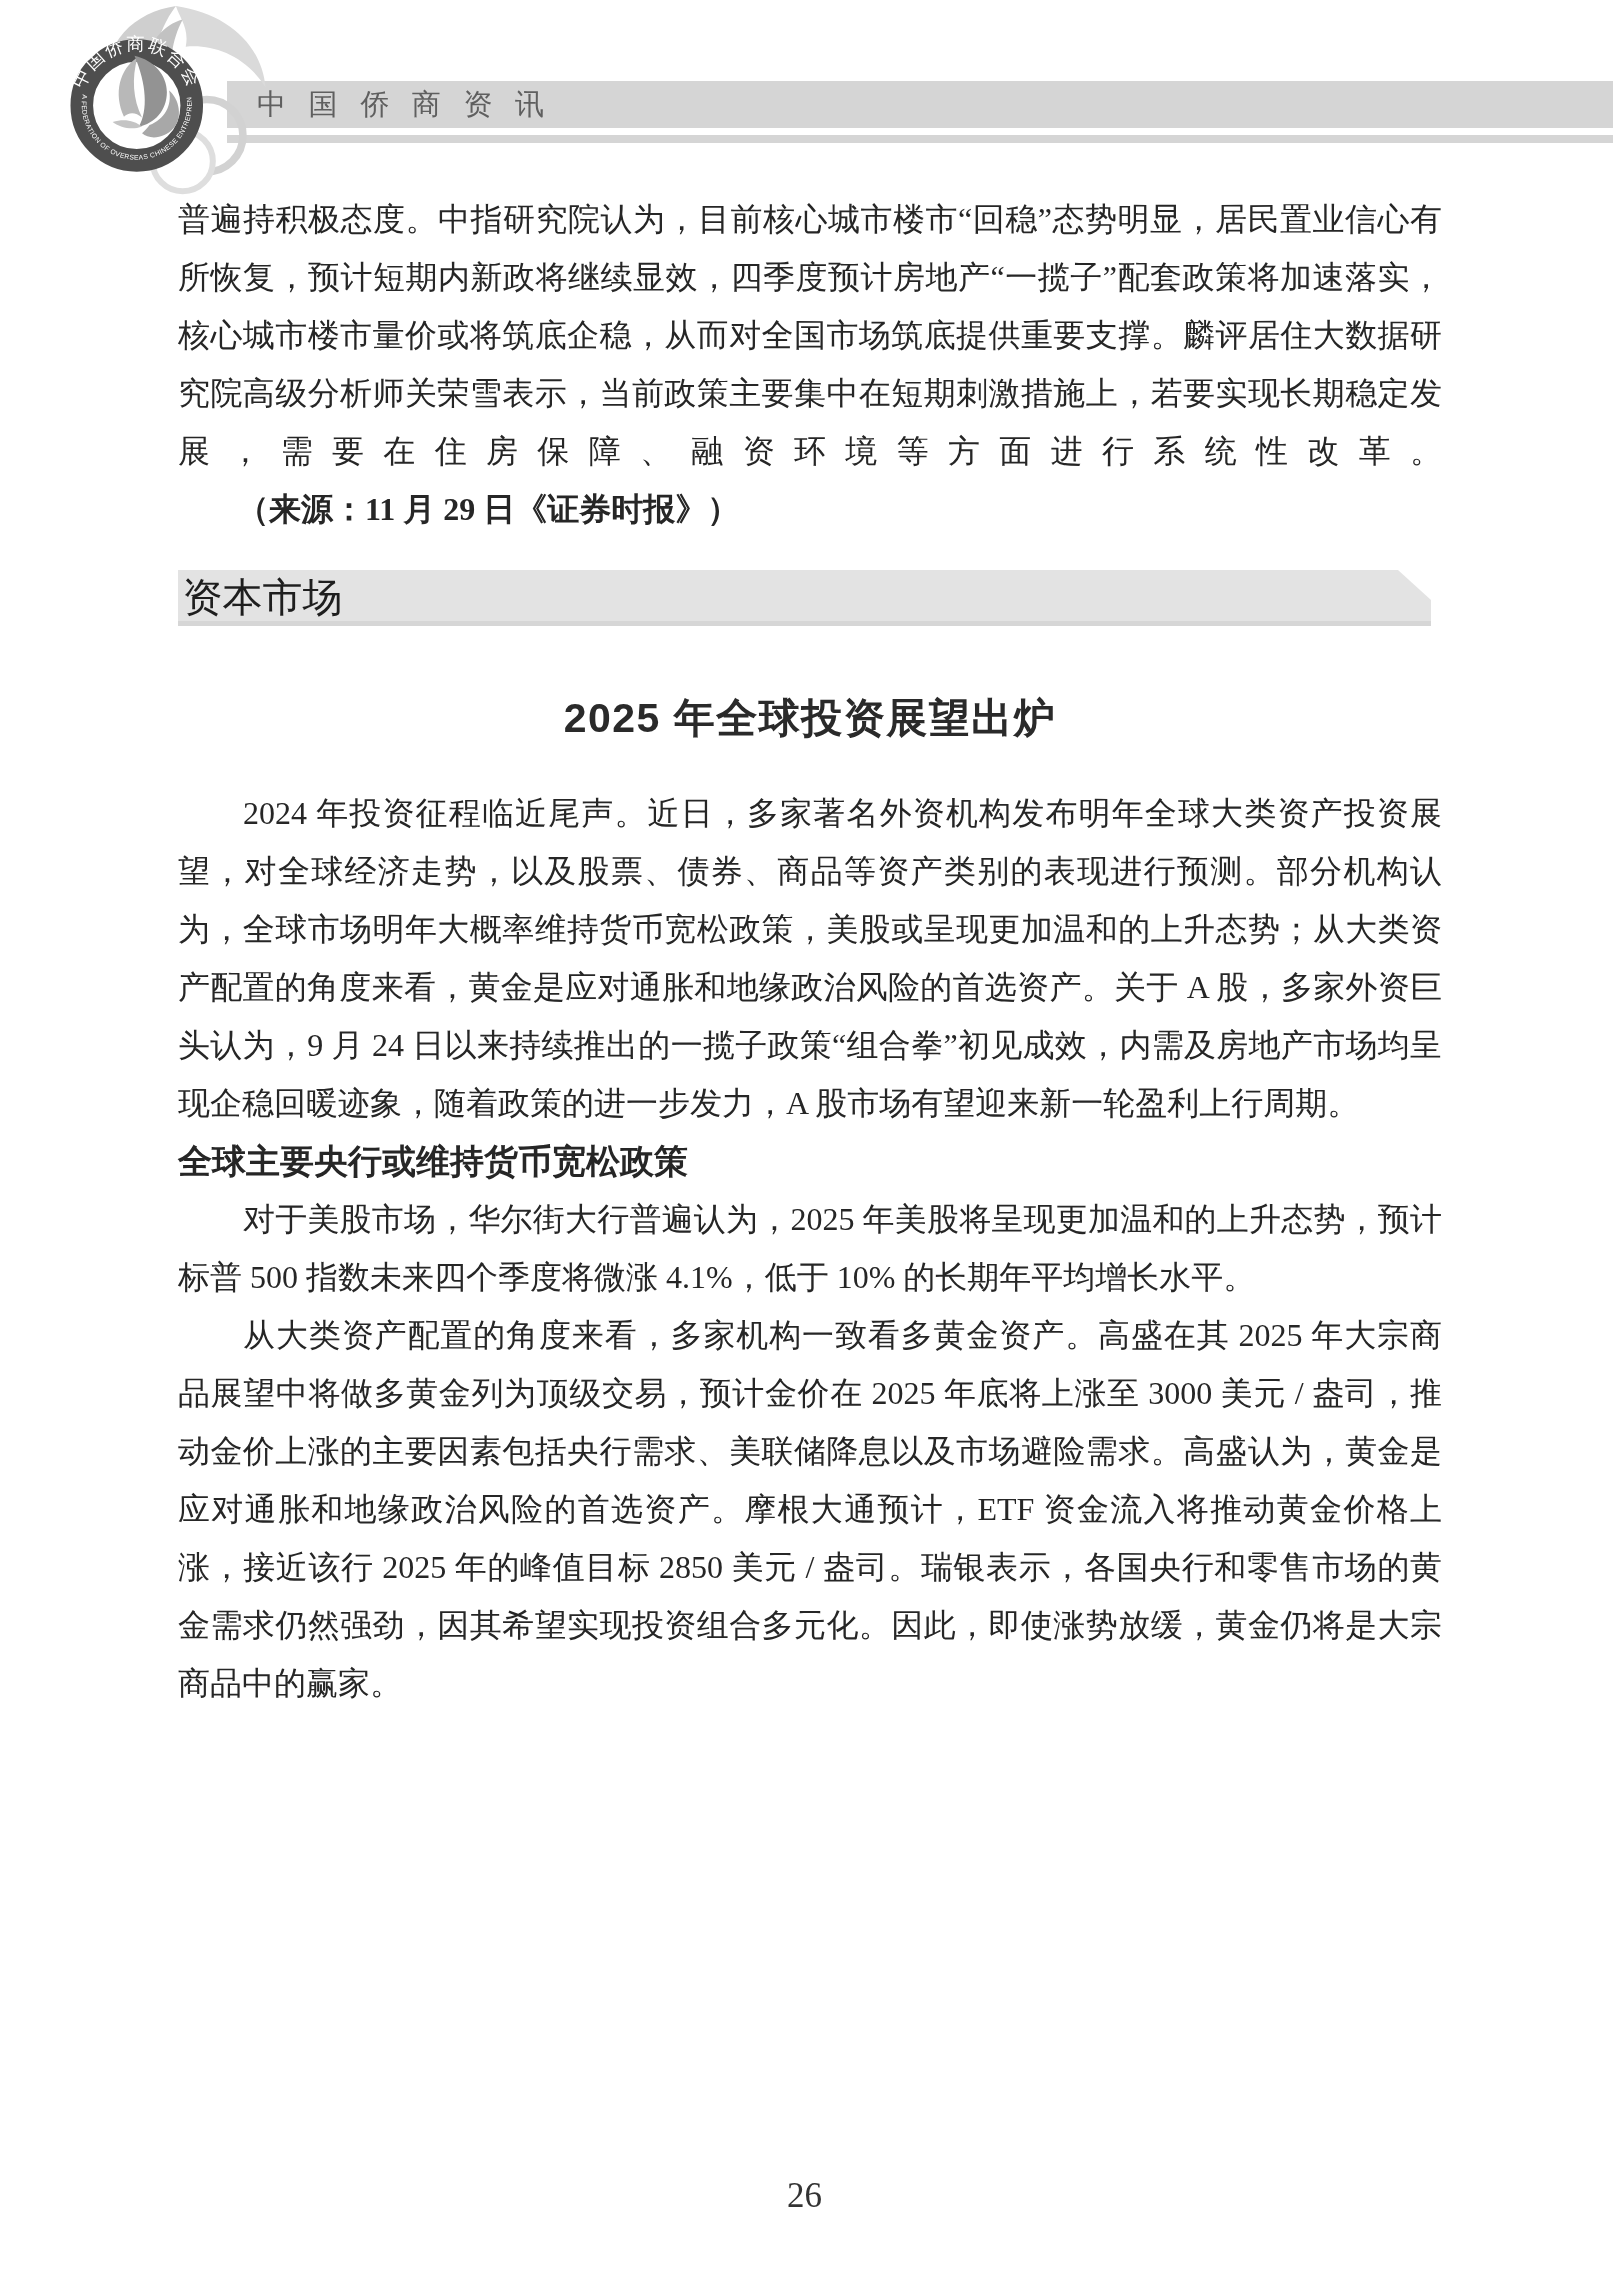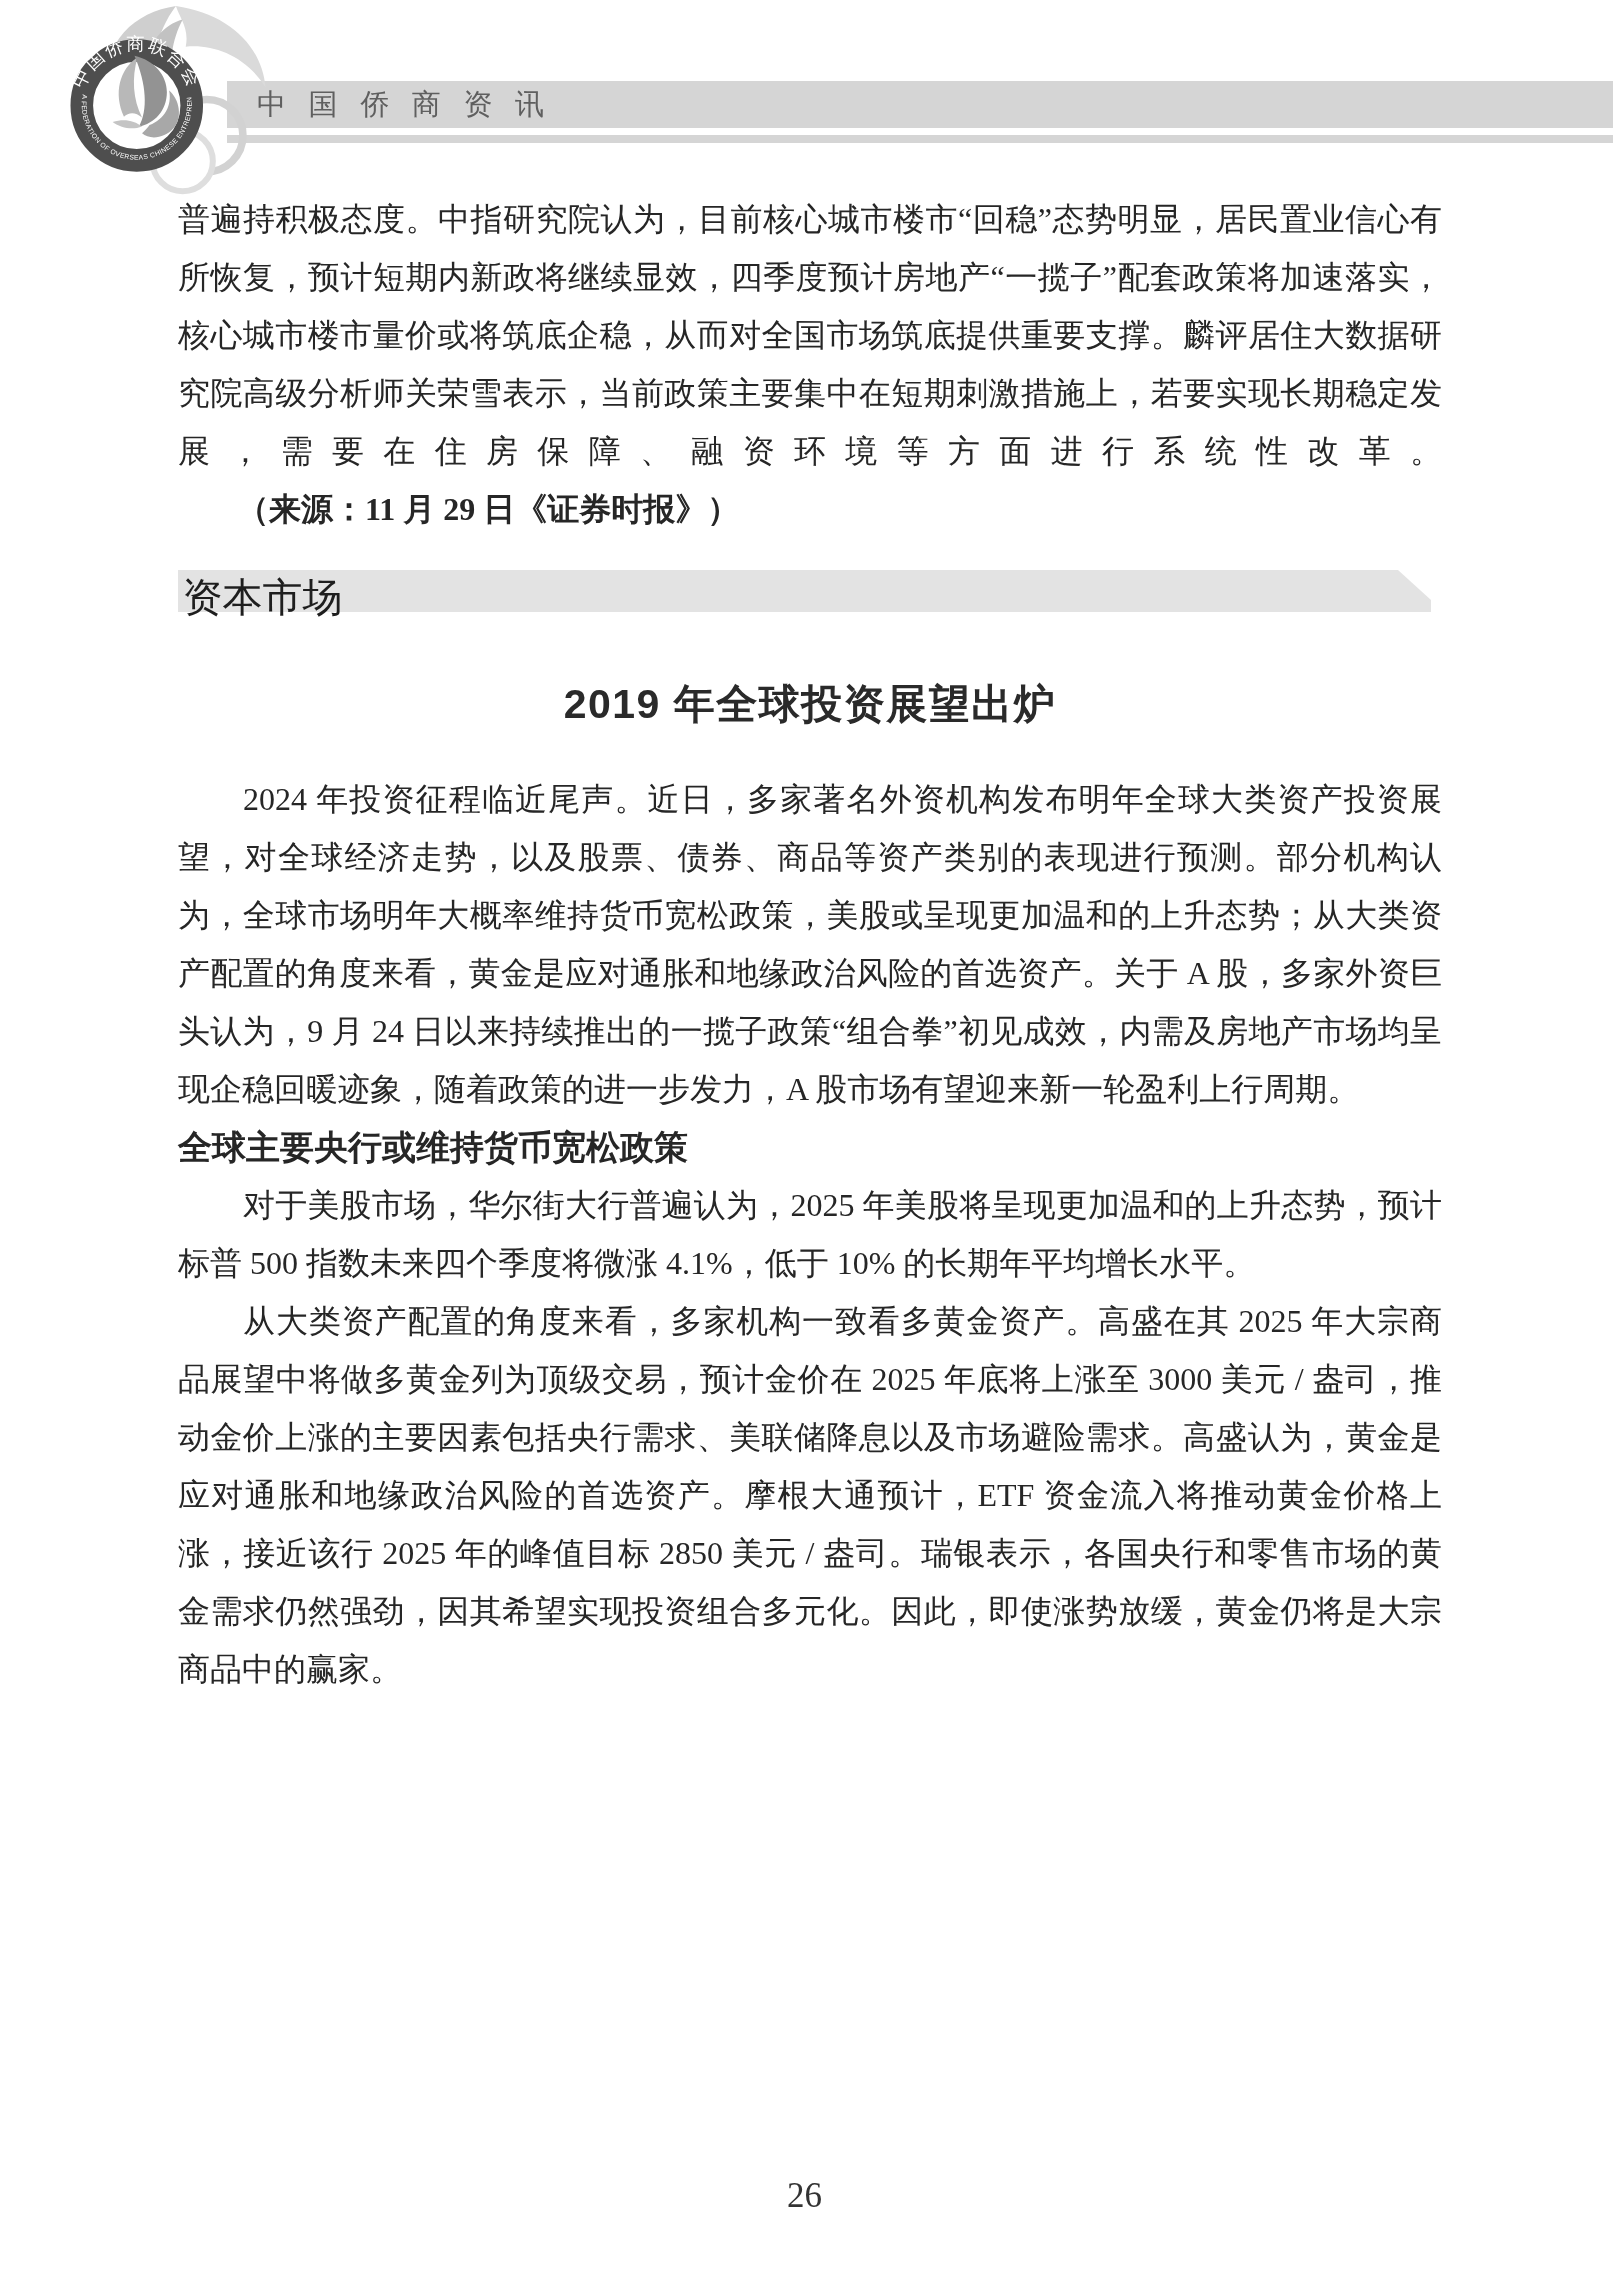--- a/index.html
+++ b/index.html
@@ -40,21 +40,21 @@
   .source {
     padding-left:59px;
     font-weight:bold;
     font-size:32px;
     white-space:nowrap;
   }
 
   
   .section-bar {
     margin:32px 0 0 0;
-    width:1253px; height:42px;
+    width:1253px; height:56px;
     background:linear-gradient(#e3e3e3 0 51px, #d6d6d6 51px 56px);
     clip-path:polygon(0 0, 1220px 0, 1253px 30px, 1253px 56px, 0 56px);
   }
   .section-label {
     display:block;
     font-size:40px; line-height:56px; padding-left:4.5px;
     color:#1e1e1e; font-weight:normal; text-indent:0;
     font-family:"Liberation Serif","DejaVu Serif",serif;
   }
 
@@ -124,21 +124,21 @@
   </svg>
 
   <main class="body-col">
 
     <p><span>普遍持积极态度。中指研究院认为，目前核心城市楼市“回稳”态势明显，居民置业信心有所恢复，预计短期内新政将继续显效，四季度预计房地产“一揽子”配套政策将加速落实，核心城市楼市量价或将筑底企稳，从而对全国市场筑底提供重要支撑。麟评居住大数据研究院高级分析师关荣雪表示，当前政策主要集中在短期刺激措施上，若要实现长期稳定发展，需要在住房保障、融资环境等方面进行系统性改革。</span><span class="source">（来源：11 月 29 日《证券时报》）</span></p>
 
     <div class="section-bar">
       <span class="section-label">资本市场</span>
     </div>
 
-    <h1 class="article-title">2019 年全球投资展望出炉</h1>
+    <h1 class="article-title">2025 年全球投资展望出炉</h1>
 
     <p class="indent">2024 年投资征程临近尾声。近日，多家著名外资机构发布明年全球大类资产投资展望，对全球经济走势，以及股票、债券、商品等资产类别的表现进行预测。部分机构认为，全球市场明年大概率维持货币宽松政策，美股或呈现更加温和的上升态势；从大类资产配置的角度来看，黄金是应对通胀和地缘政治风险的首选资产。关于 A 股，多家外资巨头认为，9 月 24 日以来持续推出的一揽子政策“组合拳”初见成效，内需及房地产市场均呈现企稳回暖迹象，随着政策的进一步发力，A 股市场有望迎来新一轮盈利上行周期。</p>
 
     <h2 class="article-subheading">全球主要央行或维持货币宽松政策</h2>
 
     <p class="indent">对于美股市场，华尔街大行普遍认为，2025 年美股将呈现更加温和的上升态势，预计标普 500 指数未来四个季度将微涨 4.1%，低于 10% 的长期年平均增长水平。</p>
     <p class="indent">从大类资产配置的角度来看，多家机构一致看多黄金资产。高盛在其 2025 年大宗商品展望中将做多黄金列为顶级交易，预计金价在 2025 年底将上涨至 3000 美元 / 盎司，推动金价上涨的主要因素包括央行需求、美联储降息以及市场避险需求。高盛认为，黄金是应对通胀和地缘政治风险的首选资产。摩根大通预计，ETF 资金流入将推动黄金价格上涨，接近该行 2025 年的峰值目标 2850 美元 / 盎司。瑞银表示，各国央行和零售市场的黄金需求仍然强劲，因其希望实现投资组合多元化。因此，即使涨势放缓，黄金仍将是大宗商品中的赢家。</p>
 
   </main>
 

